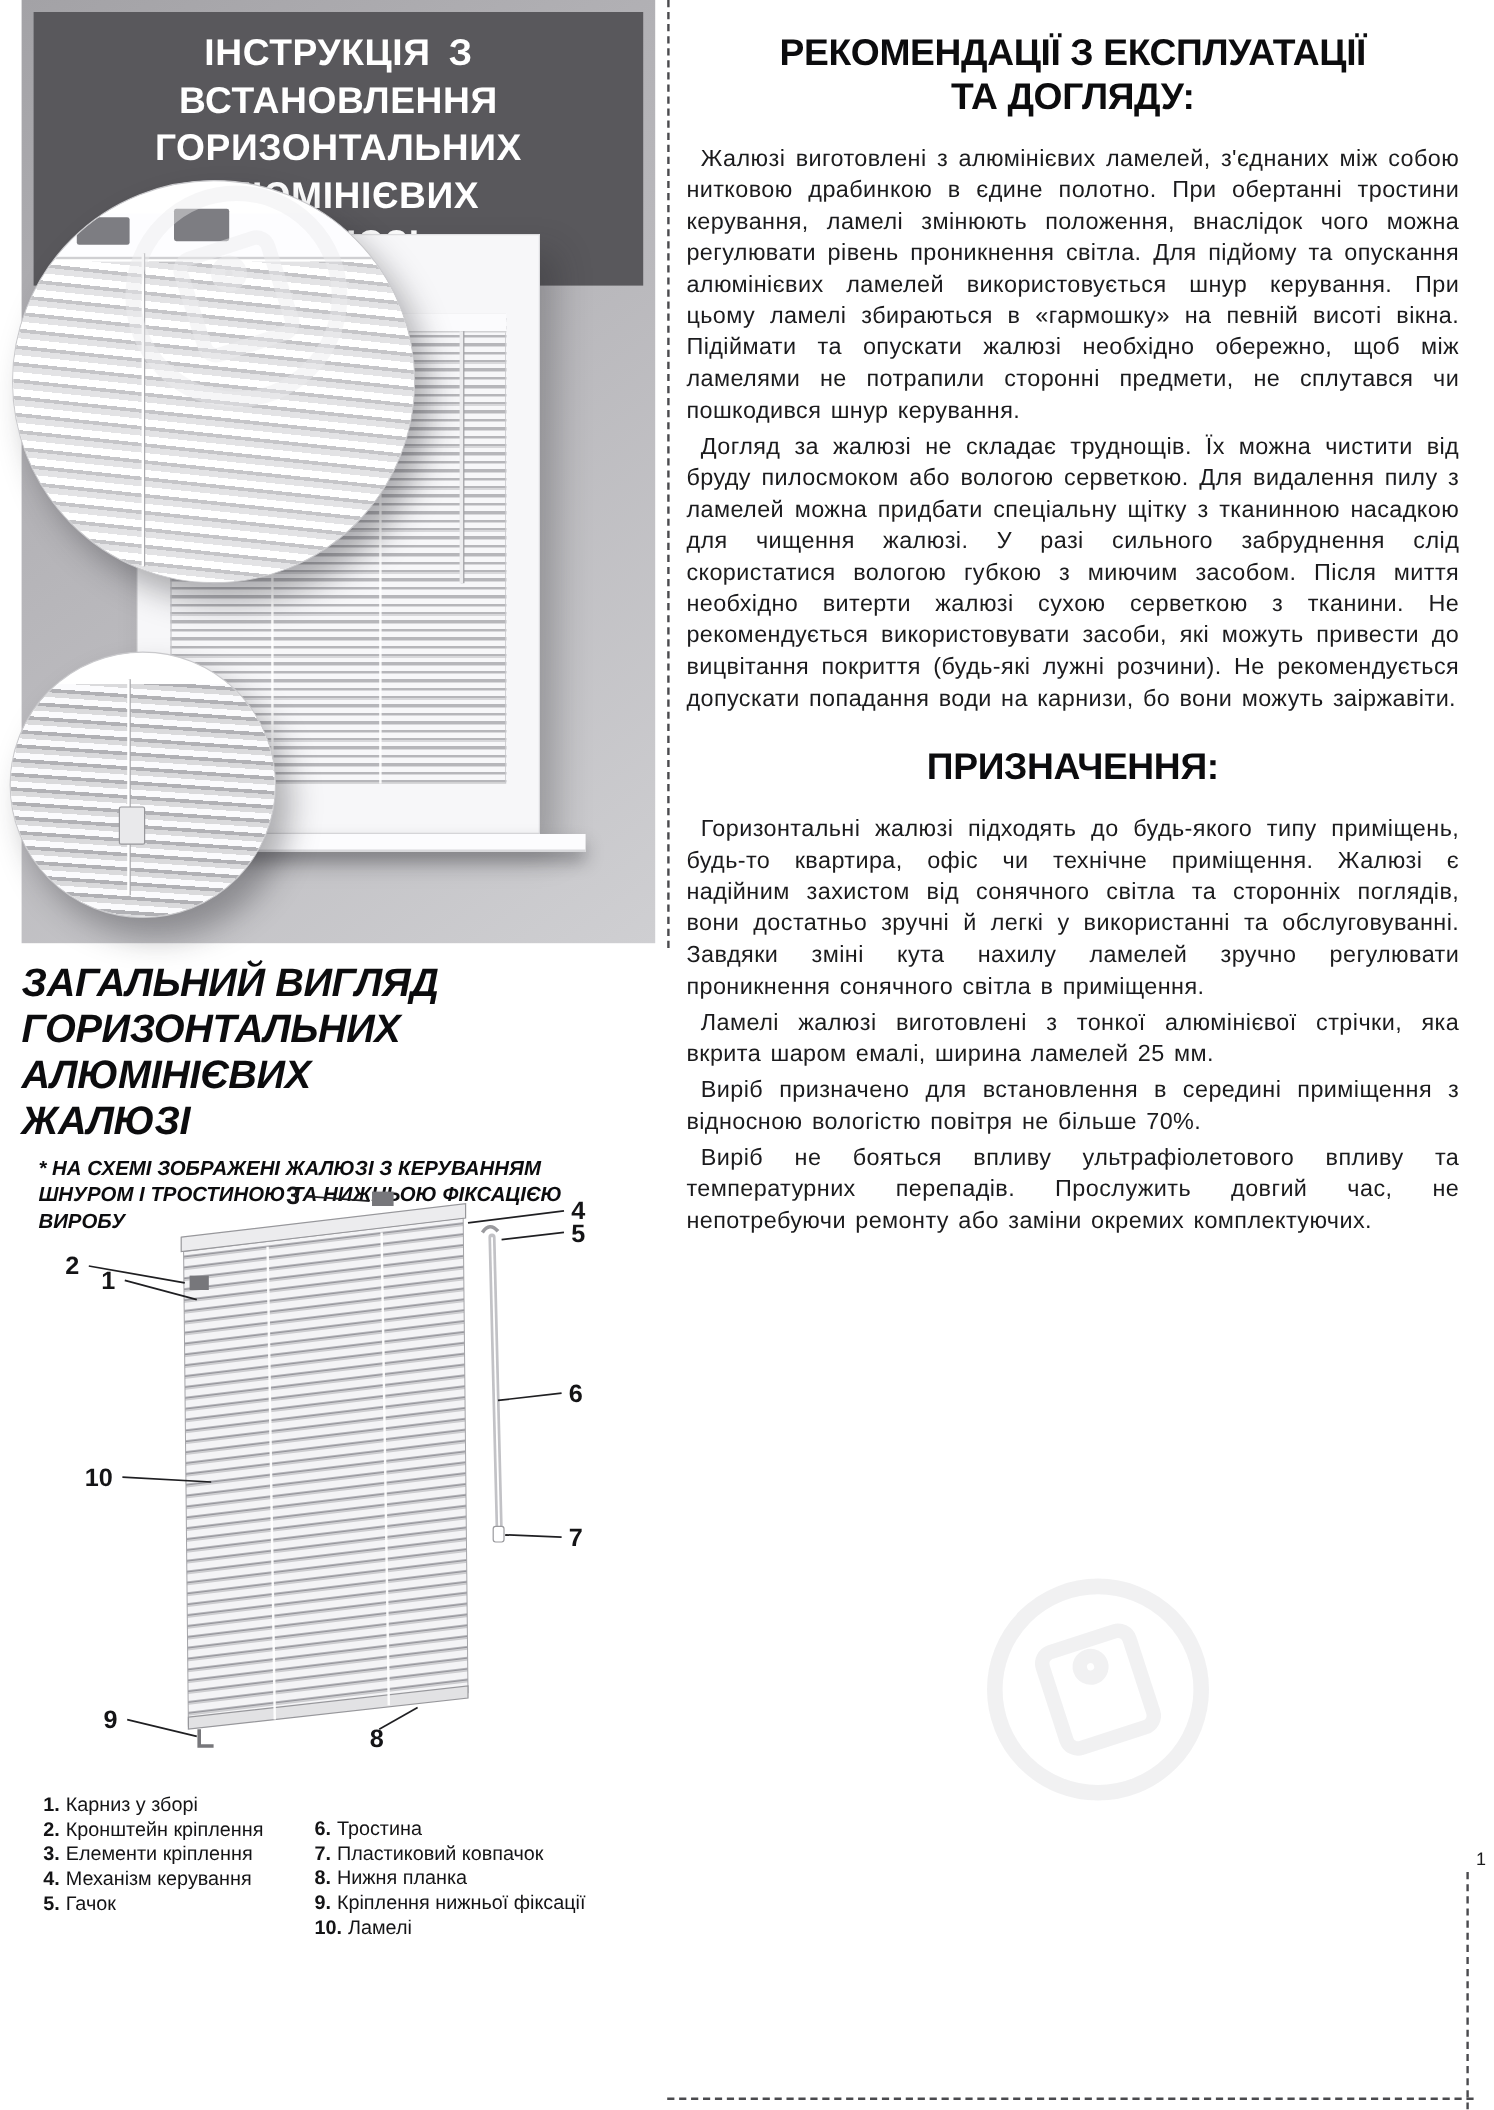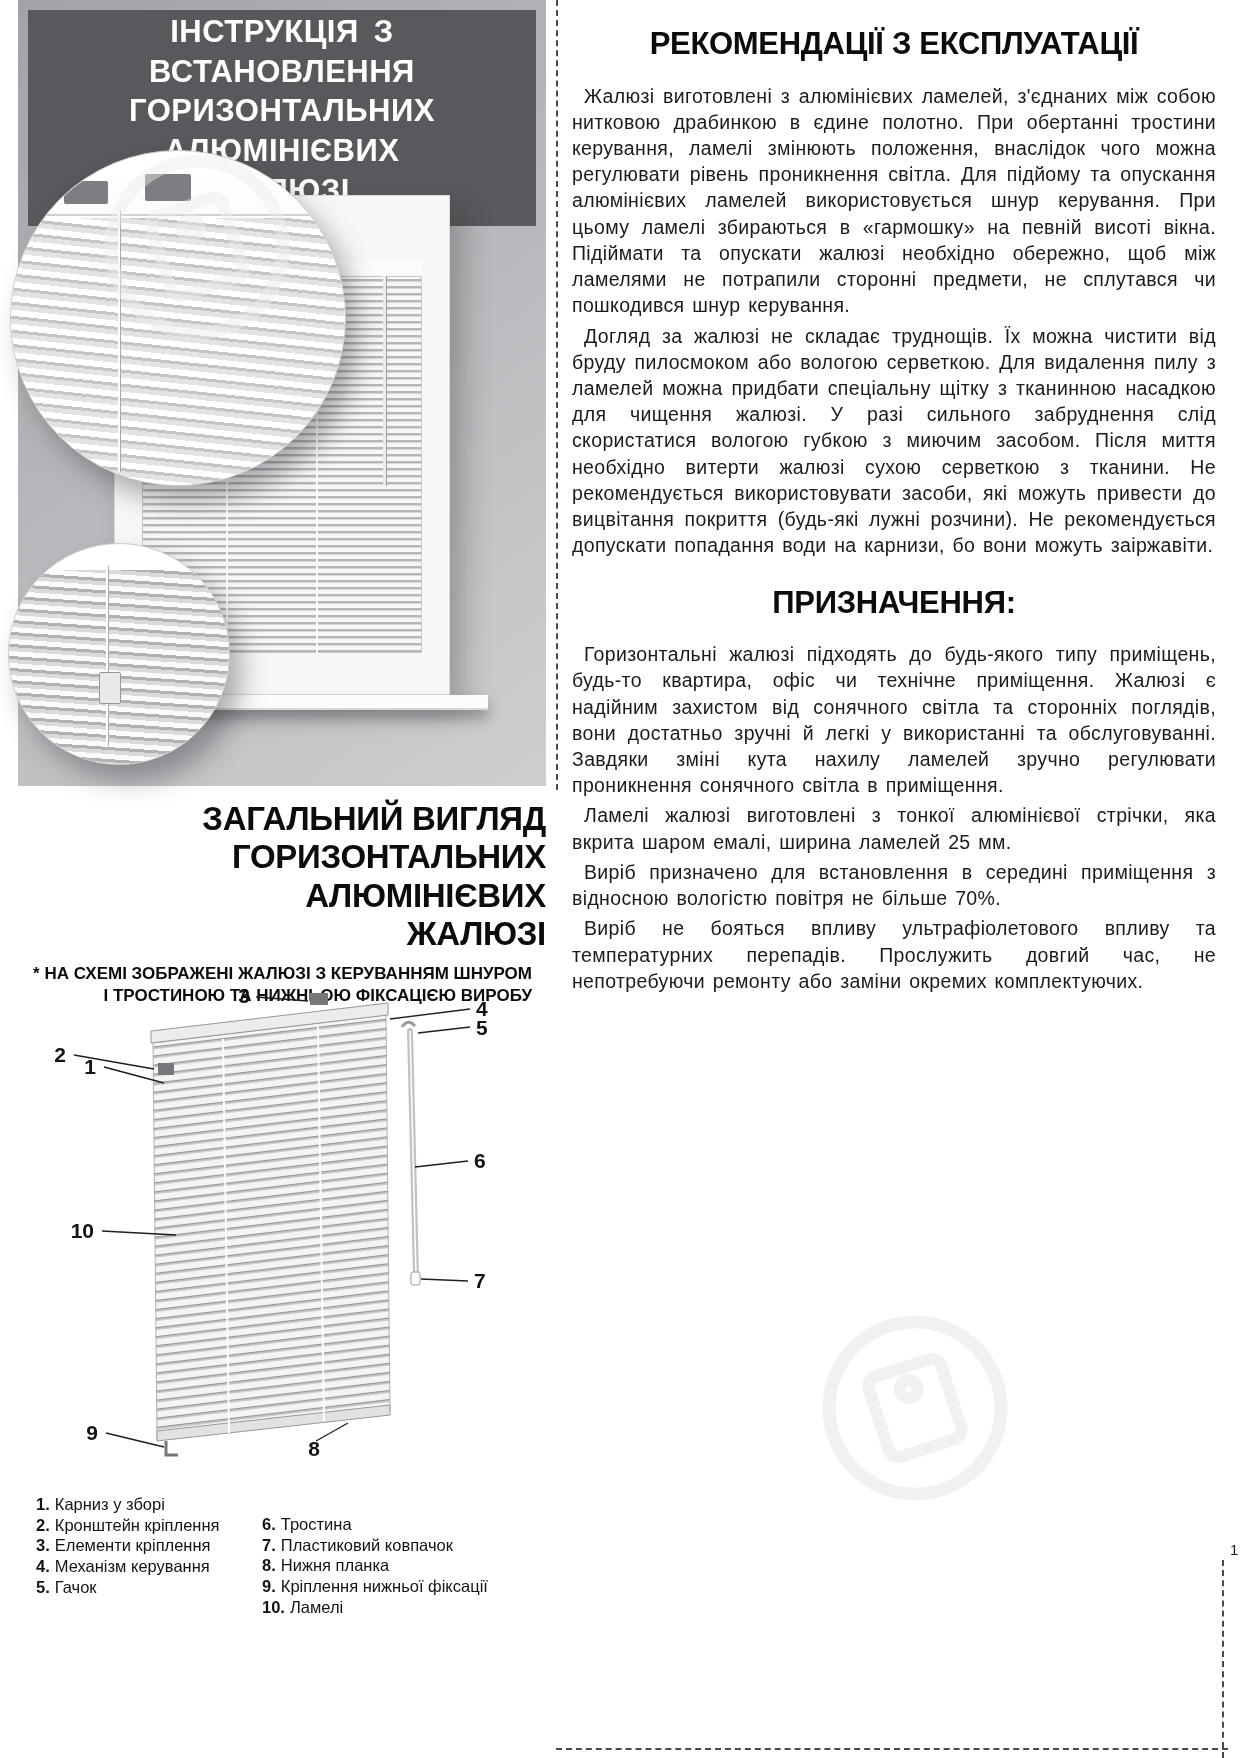--- a/index.html
+++ b/index.html
@@ -9,21 +9,21 @@
   }
   
   .photo-area{
     position:absolute;left:18px;top:0;width:528px;height:786px;
     background:linear-gradient(145deg,#a3a2a6 0%,#b7b6ba 45%,#cfcfd2 100%);
   }
   .title-box{
     position:absolute;left:10px;top:10px;right:10px;
     background:#59585c;color:#ffffff;text-align:center;
     font-weight:bold;font-size:31px;line-height:1.28;letter-spacing:.5px;word-spacing:6px;
-    padding:2px 4px 16px;
+    padding:14px 4px 16px;
   }
   .window-outer{
     position:absolute;left:96px;top:195px;width:336px;height:500px;
     background:#f7f7f9;
     box-shadow:inset 0 0 0 1px #dddde0, 14px 16px 26px rgba(35,35,40,.28);
   }
   .window-glass{
     position:absolute;left:28px;top:66px;width:280px;height:392px;
     background:repeating-linear-gradient(180deg,#f7f7f9 0px,#f7f7f9 4px,#b6b6ba 4px,#b6b6ba 6px,#d8d8db 6px,#d8d8db 7px);
     box-shadow:inset 0 0 0 1px #c9c9cc;
@@ -54,21 +54,21 @@
   .inset1 .icord{left:32%;top:18%;bottom:4%;}
   .inset2 .icord{left:44%;top:10%;bottom:8%;}
   .inset2 .weight{position:absolute;left:41%;top:58%;width:9%;height:14%;background:#e9e9eb;border:1px solid #96969a;border-radius:2px;}
   .watermark{position:absolute;pointer-events:none;}
   
   .sep-v-top{position:absolute;left:556px;top:0;height:790px;border-left:2px dashed #4a4a4e;}
   .sep-v-br{position:absolute;left:1222px;top:1560px;height:198px;border-left:2px dashed #4a4a4e;}
   .sep-h-b{position:absolute;left:556px;top:1748px;width:672px;border-top:2px dashed #4a4a4e;}
   .page-num{position:absolute;left:1230px;top:1541px;font-size:15px;color:#1a1a1c;}
   
-  .overview{position:absolute;left:18px;top:800px;width:528px;text-align:right;}
+  .overview{position:absolute;left:18px;top:800px;width:528px;text-align:left;font-style:italic;}
   .overview-title{font-weight:bold;font-size:33px;line-height:1.16;letter-spacing:-.3px;color:#0c0c0e;}
   .overview-note{font-weight:bold;font-size:17px;line-height:1.3;margin:10px auto 0;max-width:500px;color:#0c0c0e;}
   
   .diagram{position:absolute;left:18px;top:975px;width:528px;height:505px;}
   .diagram svg{display:block;width:100%;height:100%;}
   .diagram text{font-family:"Liberation Sans",sans-serif;font-weight:bold;font-size:21px;fill:#141416;}
   
   .legend{position:absolute;left:18px;top:1494px;width:528px;font-size:16.5px;line-height:1.25;color:#141416;}
   .legend-col{position:absolute;top:0;}
   .legend-col1{left:18px;width:230px;}
@@ -242,20 +242,21 @@
       <div class="legend-item">
         <span class="legend-num">10.</span><span class="legend-label">Ламелі</span>
       </div>
     </div>
 </div>
 
 <div class="right-col">
   <div class="r-heading">
 
   <div>РЕКОМЕНДАЦІЇ З ЕКСПЛУАТАЦІЇ</div>
+      <div>ТА ДОГЛЯДУ:</div>
     </div>
   <div class="r-body">
 
   <p>Жалюзі виготовлені з алюмінієвих ламелей, з'єднаних між собою нитковою драбинкою в єдине полотно. При обертанні тростини керування, ламелі змінюють положення, внаслідок чого можна регулювати рівень проникнення світла. Для підйому та опускання алюмінієвих ламелей використовується шнур керування. При цьому ламелі збираються в «гармошку» на певній висоті вікна. Підіймати та опускати жалюзі необхідно обережно, щоб між ламелями не потрапили сторонні предмети, не сплутався чи пошкодився шнур керування.</p>
       <p>Догляд за жалюзі не складає труднощів. Їх можна чистити від бруду пилосмоком або вологою серветкою. Для видалення пилу з ламелей можна придбати спеціальну щітку з тканинною насадкою для чищення жалюзі. У разі сильного забруднення слід скористатися вологою губкою з миючим засобом. Після миття необхідно витерти жалюзі сухою серветкою з тканини. Не рекомендується використовувати засоби, які можуть привести до вицвітання покриття (будь-які лужні розчини). Не рекомендується допускати попадання води на карнизи, бо вони можуть заіржавіти.</p>
     </div>
 
   <div class="r-heading purpose-heading">ПРИЗНАЧЕННЯ:</div>
   <div class="r-body">
 

